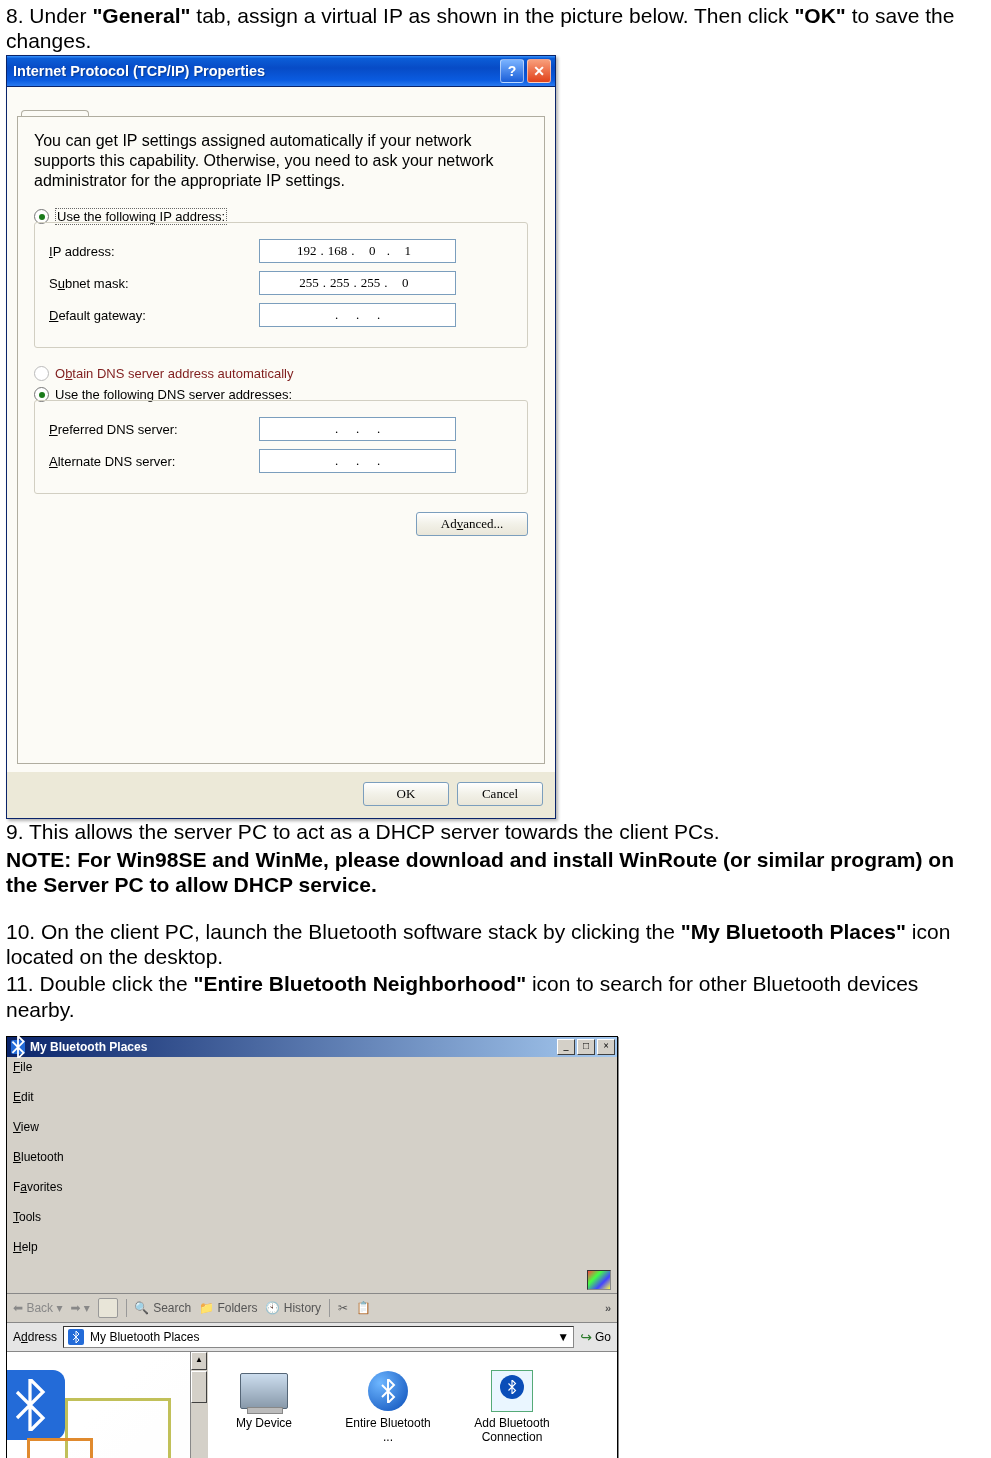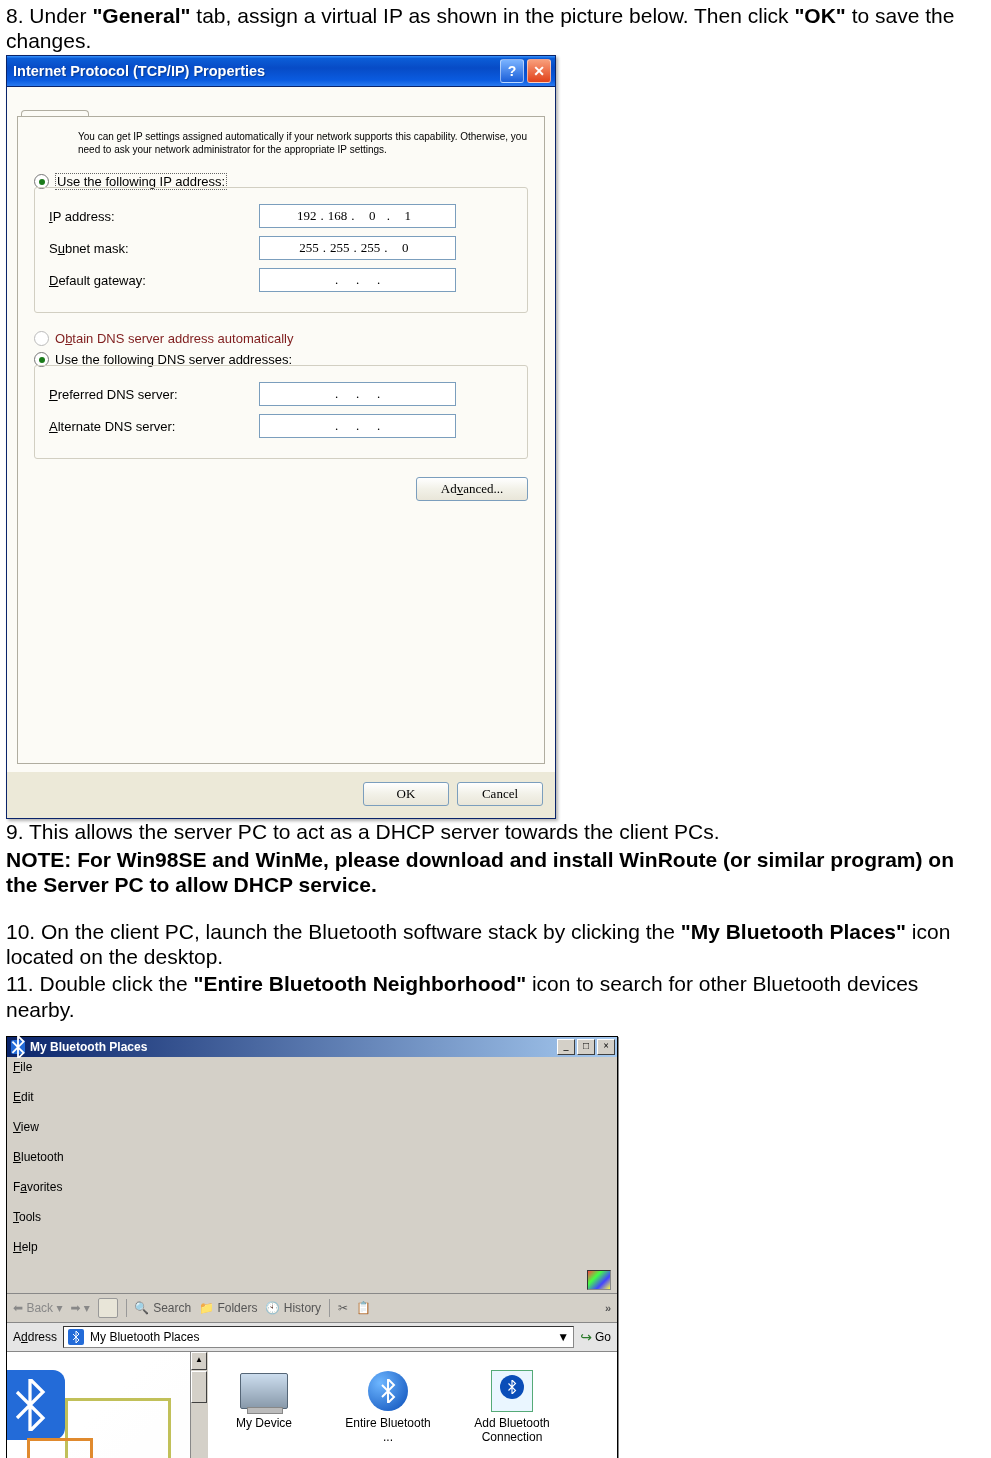--- a/index.html
+++ b/index.html
@@ -52,21 +52,21 @@
   }
   .xp-tab {
     display:inline-block; background:#fcfbf6; border:1px solid #b0ada0;
     border-bottom:none; padding:3px 10px 4px; margin-left:4px;
     border-radius: 4px 4px 0 0; font-size:13px; position:relative; top:17px;
   }
   .xp-tab-panel {
     border:1px solid #b0ada0; background:#fcfbf6; padding: 14px 16px 12px 16px;
     min-height:620px; position:relative;
   }
-  .xp-desc { font-size:10px; line-height:1.25; margin-bottom: 18px; width: 460px; margin-left: 44px; }
+  .xp-desc { font-size:16px; line-height:1.25; margin-bottom: 18px; width: 460px; }
 
   .xp-radio-row { display:flex; align-items:center; gap:6px; font-size:13px; margin: 6px 0; }
   .xp-radio {
     width:13px; height:13px; border-radius:50%; border:1px solid #777; background:#fff;
     display:inline-flex; align-items:center; justify-content:center;
   }
   .xp-radio.selected::after {
     content:""; width:6px; height:6px; border-radius:50%; background:#1a7a1a;
   }
   .xp-radio.disabled { border-color:#bbb; }

